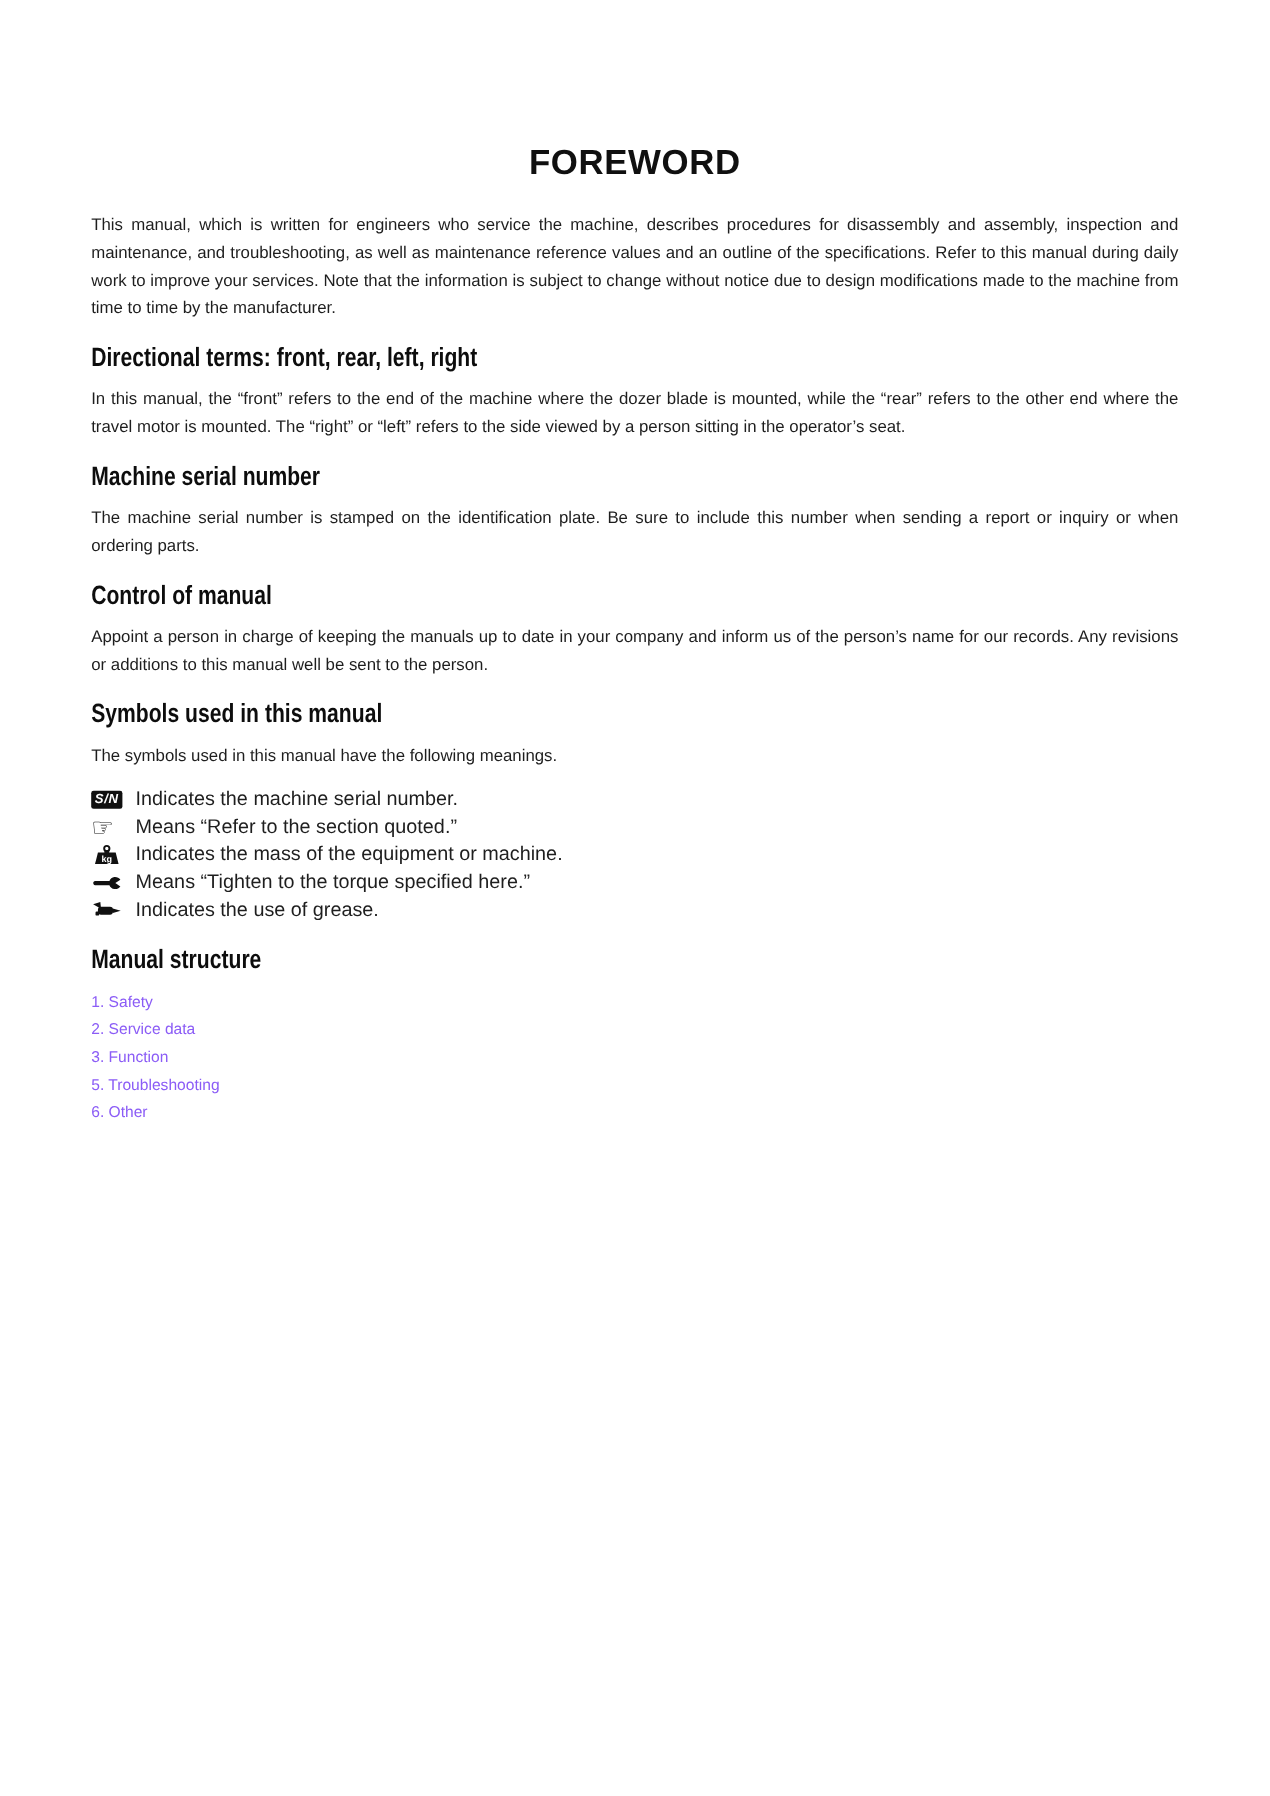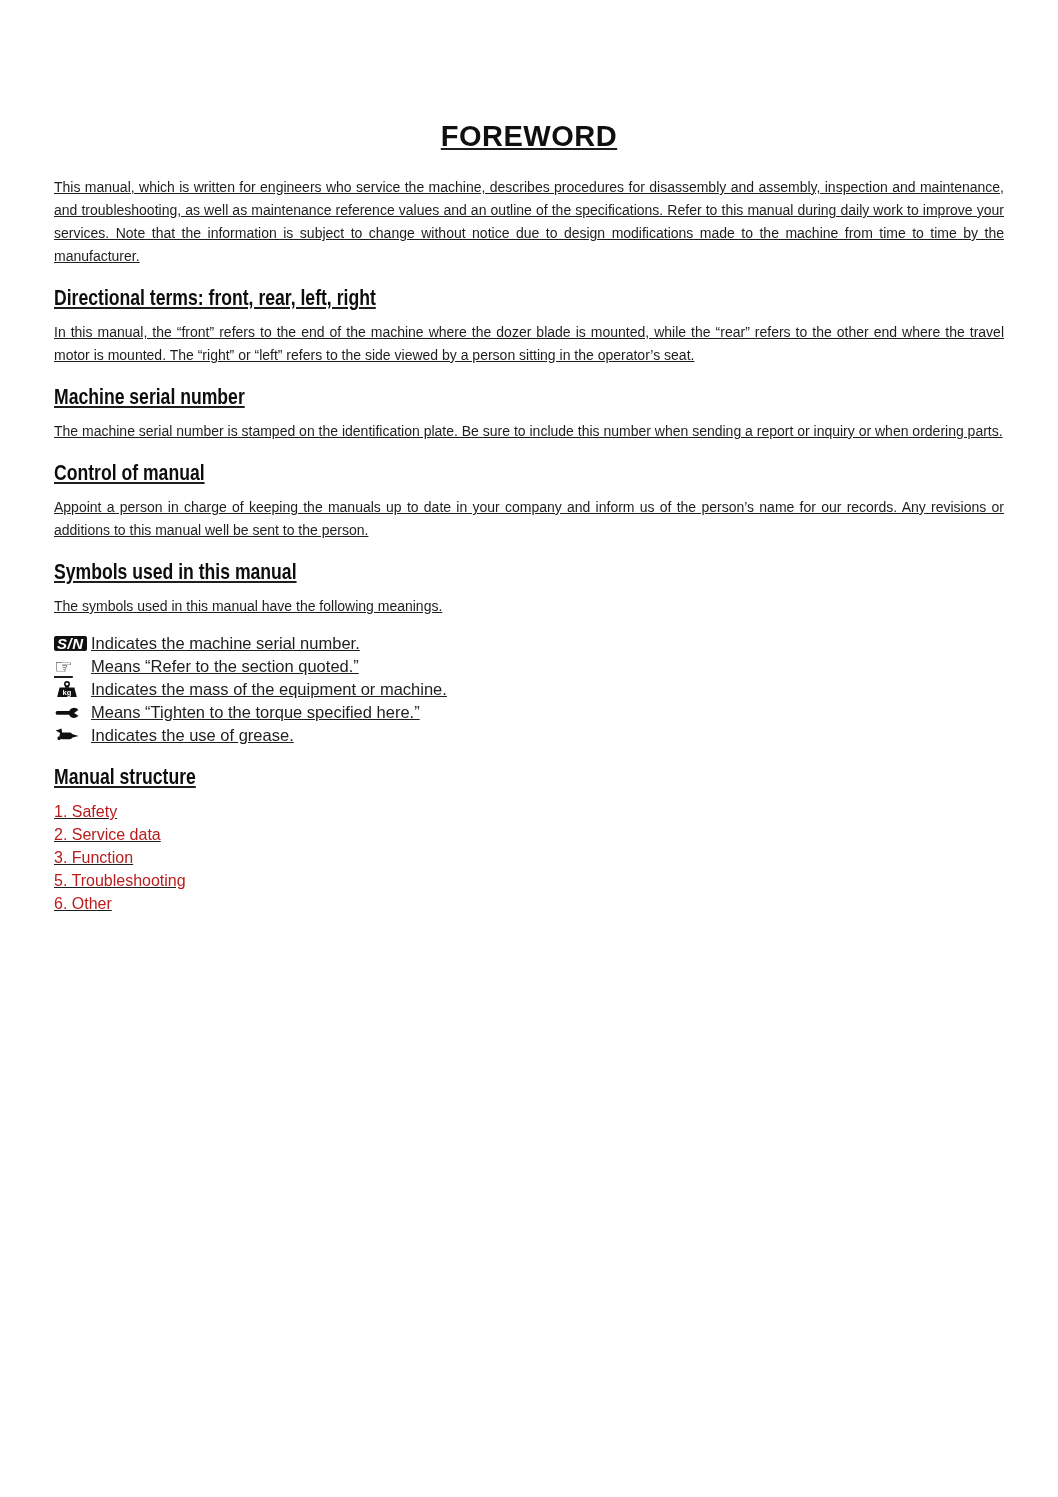--- a/index.html
+++ b/index.html
@@ -1,24 +1,23 @@
 <!DOCTYPE html>
 <html><head>
 <meta charset="utf-8">
 <style>
   * { margin: 0; padding: 0; box-sizing: border-box; }
   html, body { width: 1058px; height: 1497px; background: #ffffff; }
   .page {
     position: relative;
     width: 1058px; height: 1096px;
-    padding: 0 54px;
+    padding: 0 76px;
     color: #1e1e1e;
     font-family: "Liberation Sans", "DejaVu Sans", sans-serif;
     overflow: hidden;
-    text-decoration: underline;
   }
   .doc-title {
     margin-top: 118px;
     text-align: center;
     font-size: 29px;
     line-height: 36px;
     font-weight: bold;
     letter-spacing: 0.5px;
     color: #101010;
   }
@@ -54,37 +53,37 @@
     display: flex;
     align-items: center;
   }
   .sym-icon svg { display: block; }
   .sn-badge {
     display: inline-block;
     background: #101010;
     color: #ffffff;
     font-style: italic;
     font-weight: bold;
-    font-size: 15px;
+    font-size: 11px;
     line-height: 15px;
     padding: 0 3px;
     border-radius: 2px;
     letter-spacing: 0.5px;
   }
   .hand-glyph {
     font-family: "DejaVu Sans", sans-serif;
     font-size: 21px;
     line-height: 18px;
     color: #101010;
   }
   .parts-list { }
   .part-item {
-    font-size: 16px;
+    font-size: 13px;
     line-height: 23px;
-    color: #b91c1c;
+    color: #8b5cf6;
   }
   .footer-code {
     position: absolute;
     right: 88px;
     top: 1438px;
     font-size: 15px;
     letter-spacing: 0.3px;
     color: #3b82f6;
   }
 </style>

